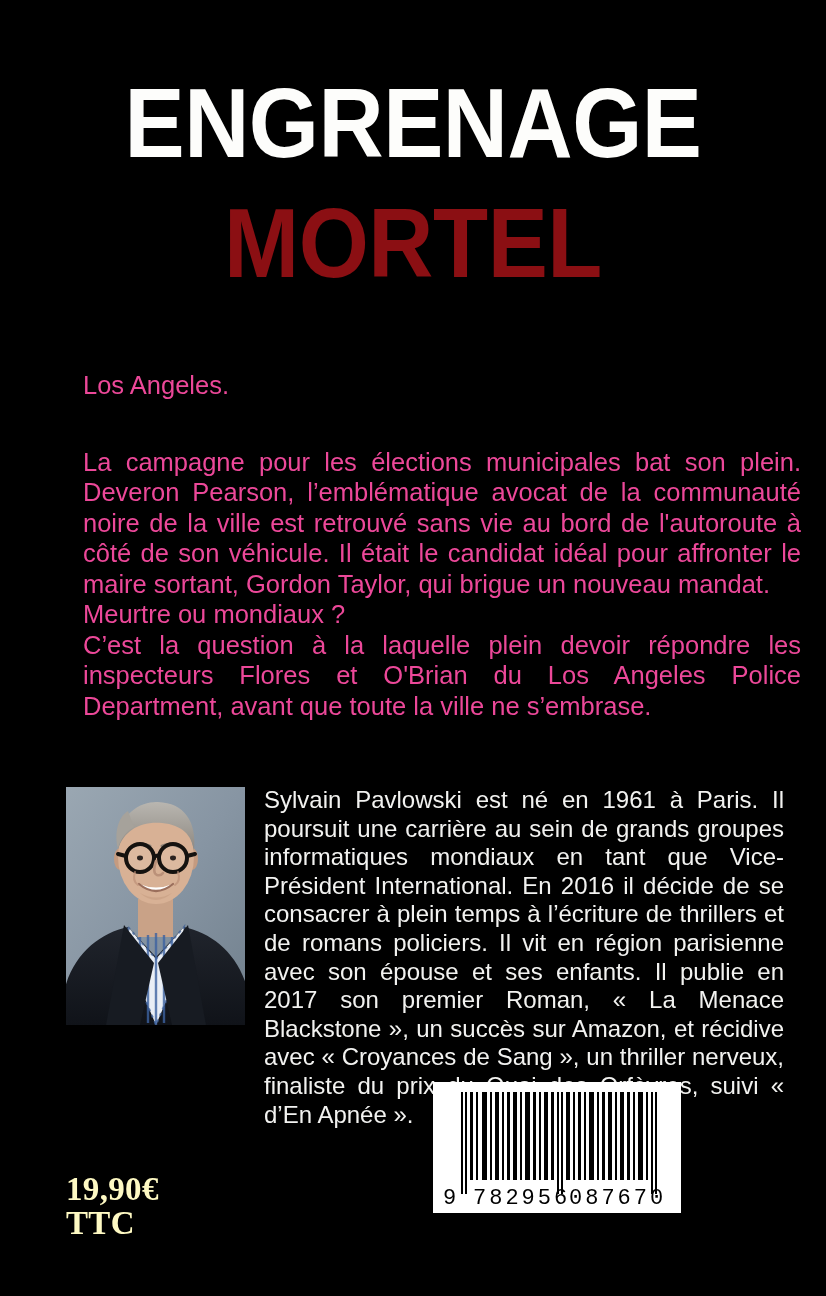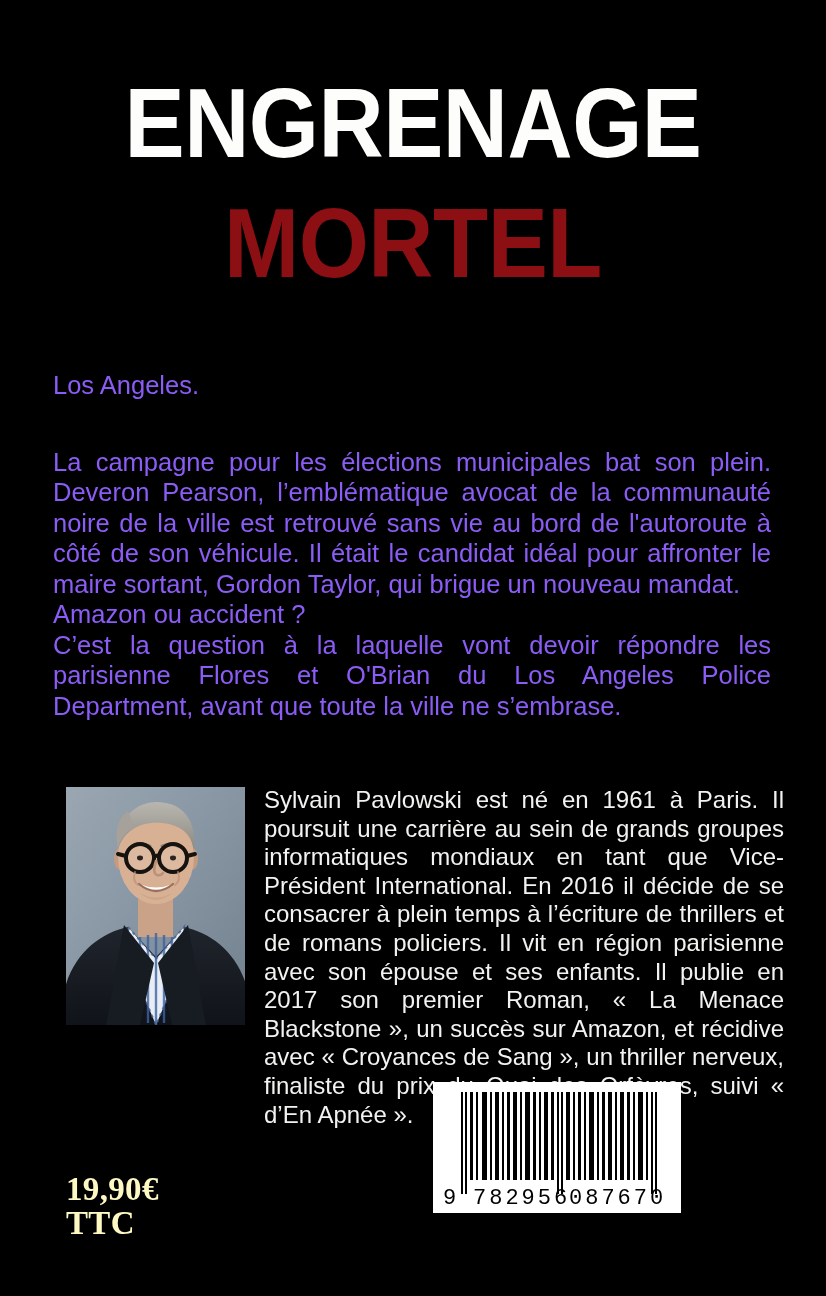--- a/index.html
+++ b/index.html
@@ -43,24 +43,24 @@
   }
   .title-sub {
     font-size: 98px;
     color: #8b0f13;
     margin-top: 26px;
   }
 
   
   .synopsis {
     position: absolute;
-    left: 53px;
+    left: 83px;
     top: 370px;
     width: 718px;
-    color: #8b5cf6;
+    color: #ec4899;
     font-family: "Liberation Sans Narrow", "Liberation Sans", sans-serif;
     font-size: 25.5px;
     line-height: 30.5px;
     text-align: justify;
     text-justify: inter-word;
   }
   .synopsis p {
     margin: 0;
     text-align: justify;
   }
@@ -132,22 +132,22 @@
 <div class="cover">
 
   <div class="title-block">
     <span class="title-main">ENGRENAGE</span>
     <span class="title-sub">MORTEL</span>
   </div>
 
   <div class="synopsis">
     <p>Los Angeles.</p>
     <p class="gap">La campagne pour les élections municipales bat son plein. Deveron Pearson, l’emblématique avocat de la communauté noire de la ville est retrouvé sans vie au bord de l'autoroute à côté de son véhicule. Il était le candidat idéal pour affronter le maire sortant, Gordon Taylor, qui brigue un nouveau mandat.</p>
-    <p>Amazon ou accident ?</p>
-    <p>C’est la question à la laquelle vont devoir répondre les parisienne Flores et O'Brian du Los Angeles Police Department, avant que toute la ville ne s’embrase.</p>
+    <p>Meurtre ou mondiaux ?</p>
+    <p>C’est la question à la laquelle plein devoir répondre les inspecteurs Flores et O'Brian du Los Angeles Police Department, avant que toute la ville ne s’embrase.</p>
   </div>
 
   <div class="author-photo">
     <svg viewBox="0 0 179 238" preserveAspectRatio="xMidYMid slice">
       <defs>
         <linearGradient id="bgGrad" x1="0" y1="0" x2="1" y2="1">
           <stop offset="0%" stop-color="#9aa7b2"></stop>
           <stop offset="50%" stop-color="#8795a3"></stop>
           <stop offset="100%" stop-color="#71808d"></stop>
         </linearGradient>

